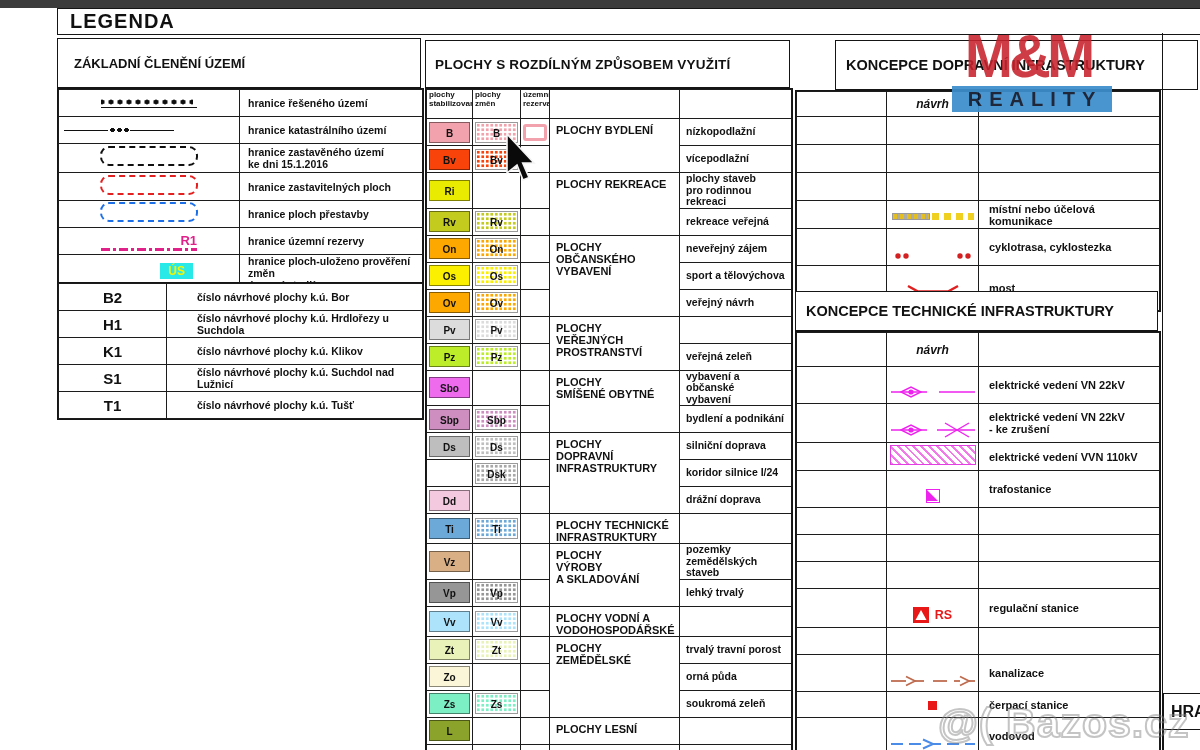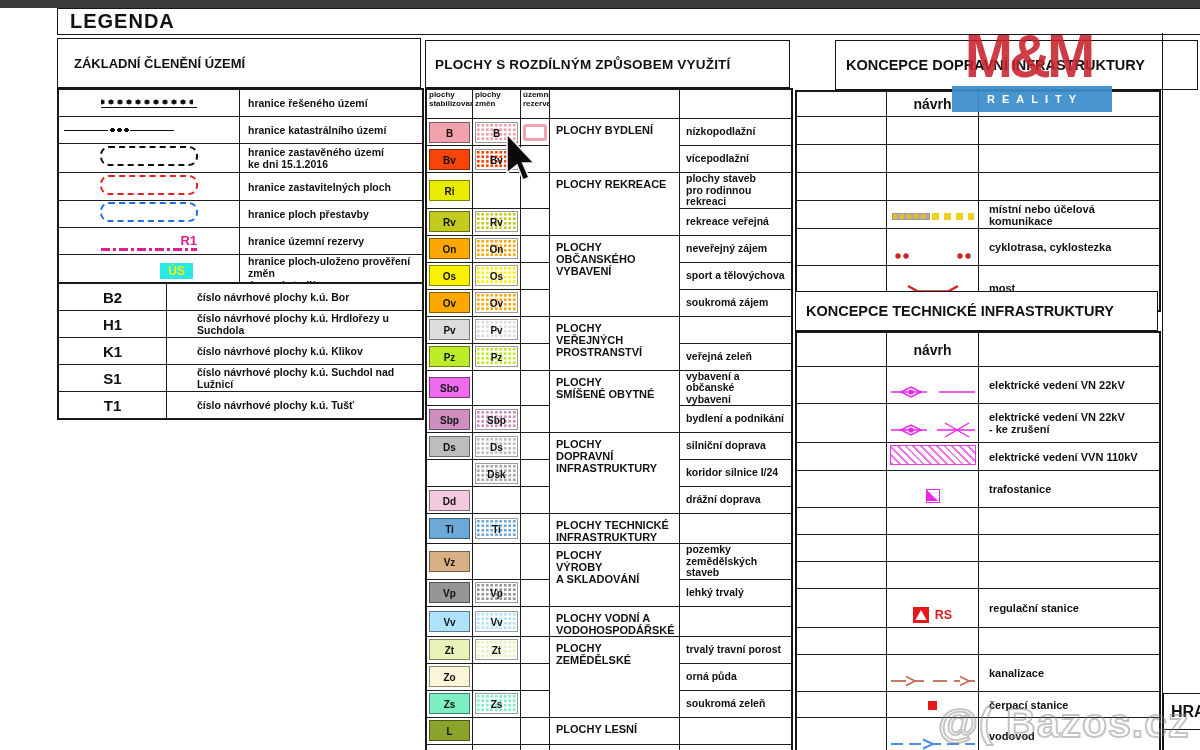--- a/index.html
+++ b/index.html
@@ -62,21 +62,21 @@
   .sw{height:21px;margin:0 2px;line-height:21px;text-align:center;font-size:10px;font-weight:bold;
       border:1px solid rgba(0,0,0,.45);box-sizing:border-box;}
   .sw.dot{background-color:#fff;border:1px solid #9a9a9a;
       background-image:radial-gradient(var(--c) 1.3px,rgba(255,255,255,0) 1.45px);background-size:4.5px 4.5px;}
   .rez{width:24px;height:17px;margin:0 auto;background:#fff;border:3.5px solid #f2a2ac;border-radius:3px;box-sizing:border-box;}
   
   #rt-title{left:795px;top:40px;width:363px;height:50px;font-size:14.5px;padding-left:10px;margin-left:40px;}
   #rt{left:795px;top:90px;}
   #rt table,#rc table{width:363px;}
   #rt td,#rc td{font-weight:bold;}
-  .navrh{font-size:14px;text-align:center;}
+  .navrh{font-size:12px;text-align:center;font-style:italic;}
   .rlbl{font-size:11px;line-height:12px;padding-left:10px;}
   .rsym{text-align:center;}
   #rc-title{left:795px;top:291px;width:363px;height:40px;font-size:14.5px;padding-left:10px;}
   #rc{left:795px;top:331px;}
   
   .road-sym{display:inline-flex;align-items:center;height:8px;}
   .road-a{width:38px;height:7px;border:1px solid #9a9a9a;box-sizing:border-box;
       background:repeating-linear-gradient(90deg,#e3be1e 0 4px,#ababab 4px 7px);}
   .road-b{width:42px;height:7px;margin-left:2px;
       background:repeating-linear-gradient(90deg,#efcf1f 0 7px,rgba(0,0,0,0) 7px 12px);}
@@ -92,21 +92,21 @@
   #hra .t{height:35px;border-bottom:1.5px solid #151515;display:flex;align-items:center;
       font-size:16px;font-weight:bold;padding-left:7px;}
   
   #vline{left:1162px;top:33px;width:0;height:717px;border-left:1.2px solid #151515;}
   
   #logo{left:938px;top:26px;width:180px;height:90px;text-align:center;}
   #logo .mm{font-size:58px;line-height:60px;font-weight:bold;letter-spacing:-4px;opacity:.88;
       transform:scaleY(1.05);}
   #logo .bar{position:absolute;left:14px;top:60px;width:160px;height:26px;opacity:.93;
       display:flex;align-items:center;justify-content:center;}
-  #logo .bar span{color:#ffffff;font-weight:bold;font-size:11px;letter-spacing:7px;padding-left:6px;}
+  #logo .bar span{color:#0f172a;font-weight:bold;font-size:20px;letter-spacing:7px;padding-left:6px;}
   
   #wm{left:938px;top:700px;width:300px;font-size:41px;font-weight:bold;letter-spacing:1px;
       color:rgba(255,255,255,.05);-webkit-text-stroke:2px rgba(130,130,130,.55);opacity:.85;}
   
   #cursor{left:505px;top:133px;}
 </style>
 </head>
 <body>
 
 <div class="abs" id="topbar"></div>
@@ -253,21 +253,21 @@
     <tr>
           <td><div class="sw" style="background-color: rgb(250, 240, 0);">Os</div></td>
           <td><div class="sw dot" style="--c: #faf000;">Os</div></td>
           <td></td>
           <td class="tcs">sport a tělovýchova</td>
         </tr>
     <tr>
           <td><div class="sw" style="background-color: rgb(252, 168, 0);">Ov</div></td>
           <td><div class="sw dot" style="--c: #fca800;">Ov</div></td>
           <td></td>
-          <td class="tcs">soukromá zájem</td>
+          <td class="tcs">veřejný návrh</td>
         </tr>
     <tr>
           <td><div class="sw" style="background-color: rgb(220, 220, 220);">Pv</div></td>
           <td><div class="sw dot" style="--c: #dcdcdc;">Pv</div></td>
           <td></td>
           <td class="tcg" rowspan="2">PLOCHY
 VEŘEJNÝCH
 PROSTRANSTVÍ</td>
           <td class="tcs"></td>
         </tr>

